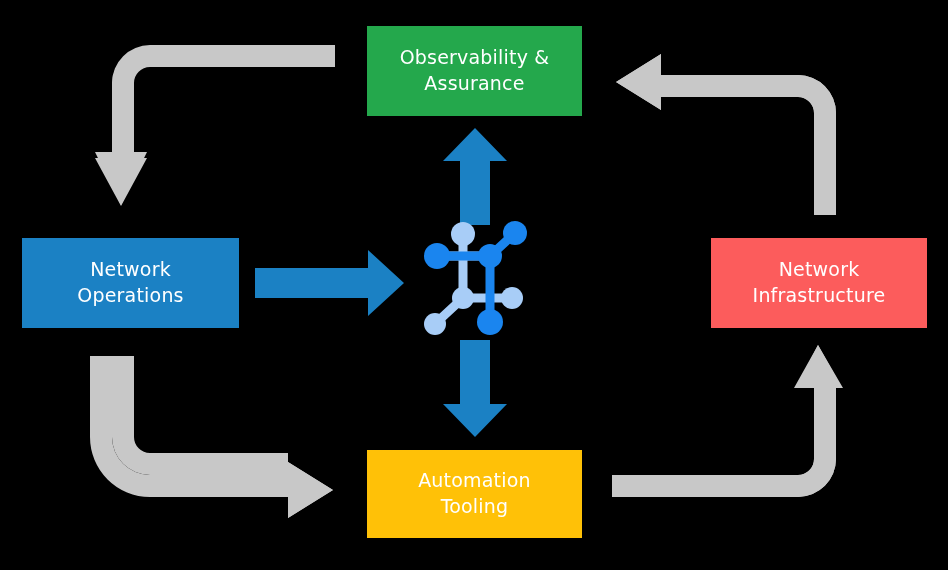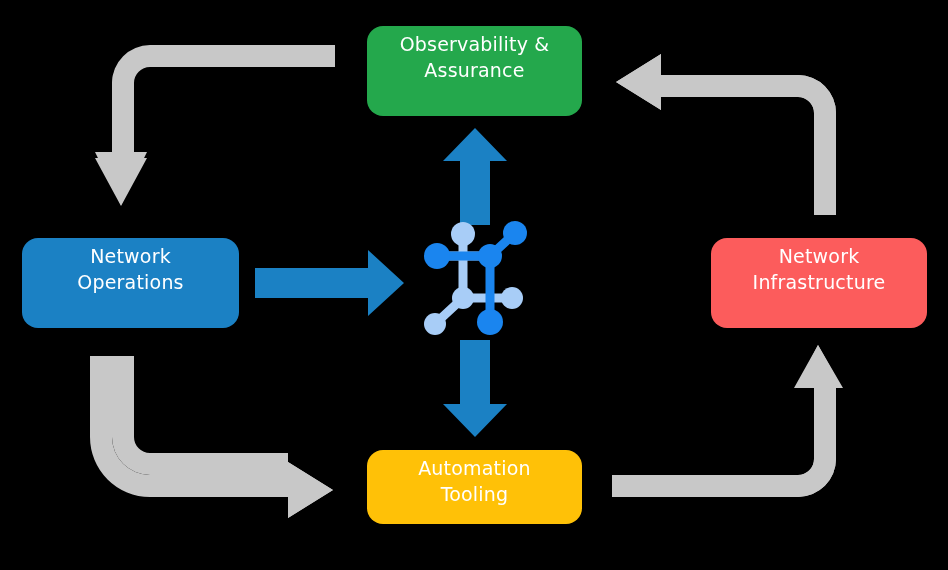--- a/index.html
+++ b/index.html
@@ -12,23 +12,23 @@
   }
   #canvas {
     position: relative;
     width: 948px;
     height: 570px;
     background: #000000;
     overflow: hidden;
   }
   .node-box {
     position: absolute;
-    border-radius: 16px;
+    border-radius: 0;
     display: flex;
-    align-items: flex-start;
+    align-items: center;
     justify-content: center;
     text-align: center;
     color: #ffffff;
     font-size: 19px;
     font-weight: 400;
     line-height: 1.35;
     letter-spacing: 0.2px;
     box-sizing: border-box;
     padding: 6px 10px;
   }
@@ -146,18 +146,18 @@
   <div class="node-box" style="left:22px; top:238px; width:217px; height:90px; background:#1b81c4;">
     <span class="node-label">Network
 Operations</span>
   </div>
 
   <div class="node-box" style="left:711px; top:238px; width:216px; height:90px; background:#fc5c5c;">
     <span class="node-label">Network
 Infrastructure</span>
   </div>
 
-  <div class="node-box" style="left:367px; top:450px; width:215px; height:74px; background:#ffc107;">
+  <div class="node-box" style="left:367px; top:450px; width:215px; height:88px; background:#ffc107;">
     <span class="node-label">Automation
 Tooling</span>
   </div>
 
 </div>
 
 </body></html>

